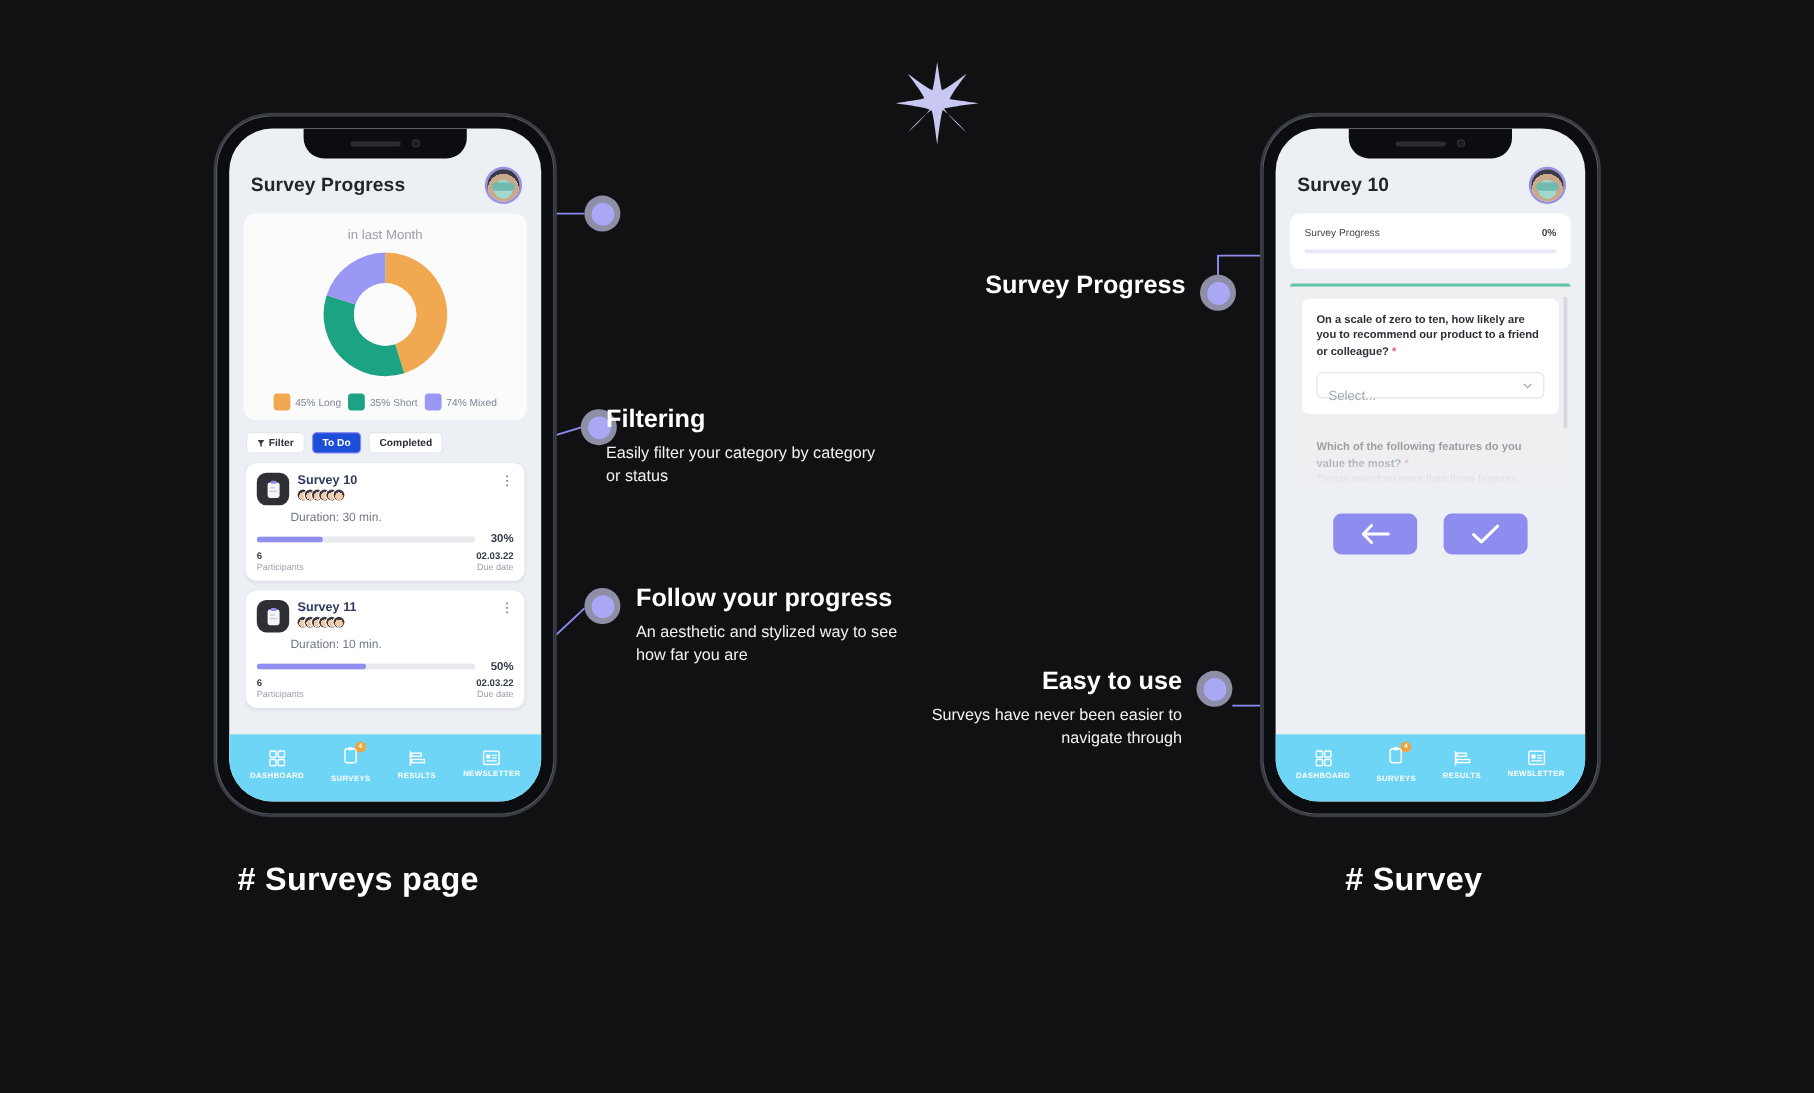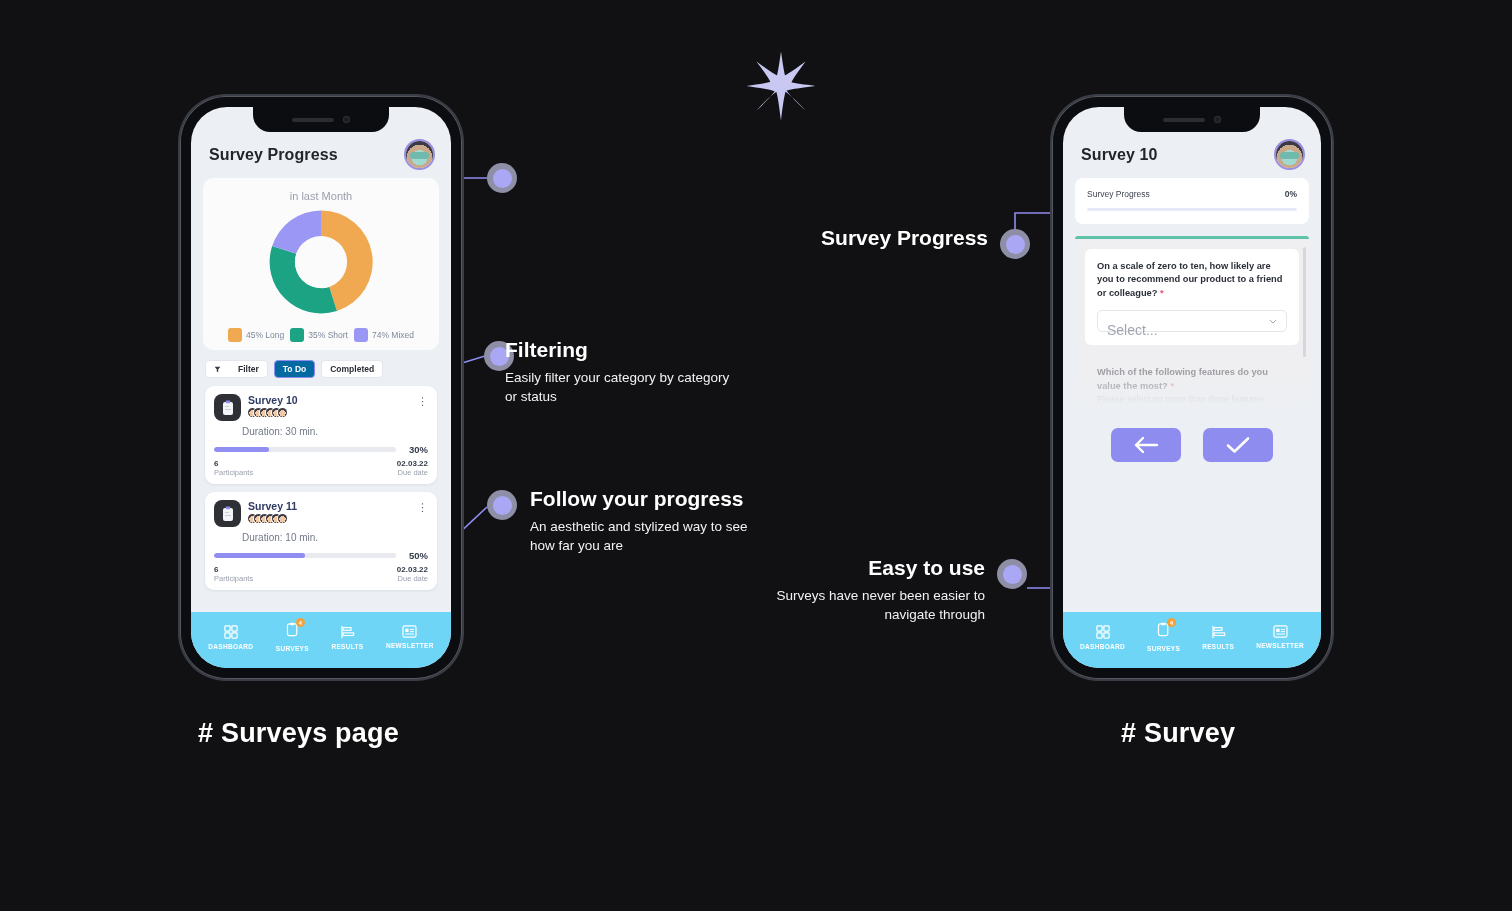--- a/index.html
+++ b/index.html
@@ -70,23 +70,23 @@
   .legend { display: flex; align-items: center; justify-content: center; gap: 6px; margin-top: 10px; }
   .legend-item { display: flex; align-items: center; gap: 4px; text-align: center; }
   .legend-sw { width: 14px; height: 14px; border-radius: 3px; }
   .legend-label { font-size: 8.5px; color: #7e8799; white-space: nowrap; }
 
   
   .filters { display: flex; gap: 6px; padding: 10px 14px 4px 14px; }
   .chip {
     font-size: 8.5px; font-weight: bold; color: #2a2d34;
     background: #ffffff; border: 1px solid #e3e6ec; border-radius: 4px;
-    padding: 3px 8px; display: flex; align-items: center; gap: 17px;
-  }
-  .chip.active { background: #0369a1; color: #ffffff; border-color: #8f8cf0; justify-content: flex-end; }
+    padding: 3px 8px; display: flex; align-items: center; gap: 3px;
+  }
+  .chip.active { background: #1d4ed8; color: #ffffff; border-color: #8f8cf0; justify-content: flex-end; }
 
   
   .survey-list { padding: 4px 14px 0 14px; display: flex; flex-direction: column; gap: 8px; }
   .survey-card {
     background: #ffffff; border-radius: 9px; padding: 8px 9px 7px 9px;
     box-shadow: 0 1px 3px rgba(25,30,45,.08);
     position: relative;
   }
   .sc-top { display: flex; align-items: flex-start; gap: 7px; }
   .sc-icon {
@@ -141,21 +141,21 @@
     border-top: 3px solid #5fc2ab; position: relative;
     height: 176px; overflow: hidden; padding: 10px;
   }
   .q-card { background:#ffffff; border-radius: 6px; padding: 11px 12px 13px 12px; }
   .q-text { font-size: 9.3px; line-height: 1.45; color: #2b2f38; font-weight: bold; }
   .req { color: #e0566e; }
   .select {
     margin-top: 10px; border: 1px solid #e4e5e9; border-radius: 5px; height: 22px;
     display:flex; align-items:center; justify-content: space-between; padding: 0 9px;
   }
-  .select span { font-size: 14px; color: #a2a6b0; margin-top: 18px; }
+  .select span { font-size: 11px; color: #a2a6b0; margin-top: 18px; }
   .q-card2 { margin-top: 10px; border-radius: 6px; padding: 11px 12px 12px 12px; opacity: .42; }
   .q-sub { font-size: 9px; line-height: 1.45; color: #8e929c; }
   .scrollbar { position: absolute; right: 3px; top: 8px; width: 3px; height: 110px; border-radius: 2px; background: #d6d7dc; }
   .fade { position: absolute; left: 0; right: 0; bottom: 0; height: 38px;
           background: linear-gradient(to bottom, rgba(239,239,241,0), #eceff3); }
 
   .form-actions { display:flex; justify-content: center; gap: 22px; margin-top: 16px; }
   .act-btn {
     width: 70px; height: 34px; border-radius: 7px; background: #8f8cf0;
     display: flex; align-items: center; justify-content: center;

